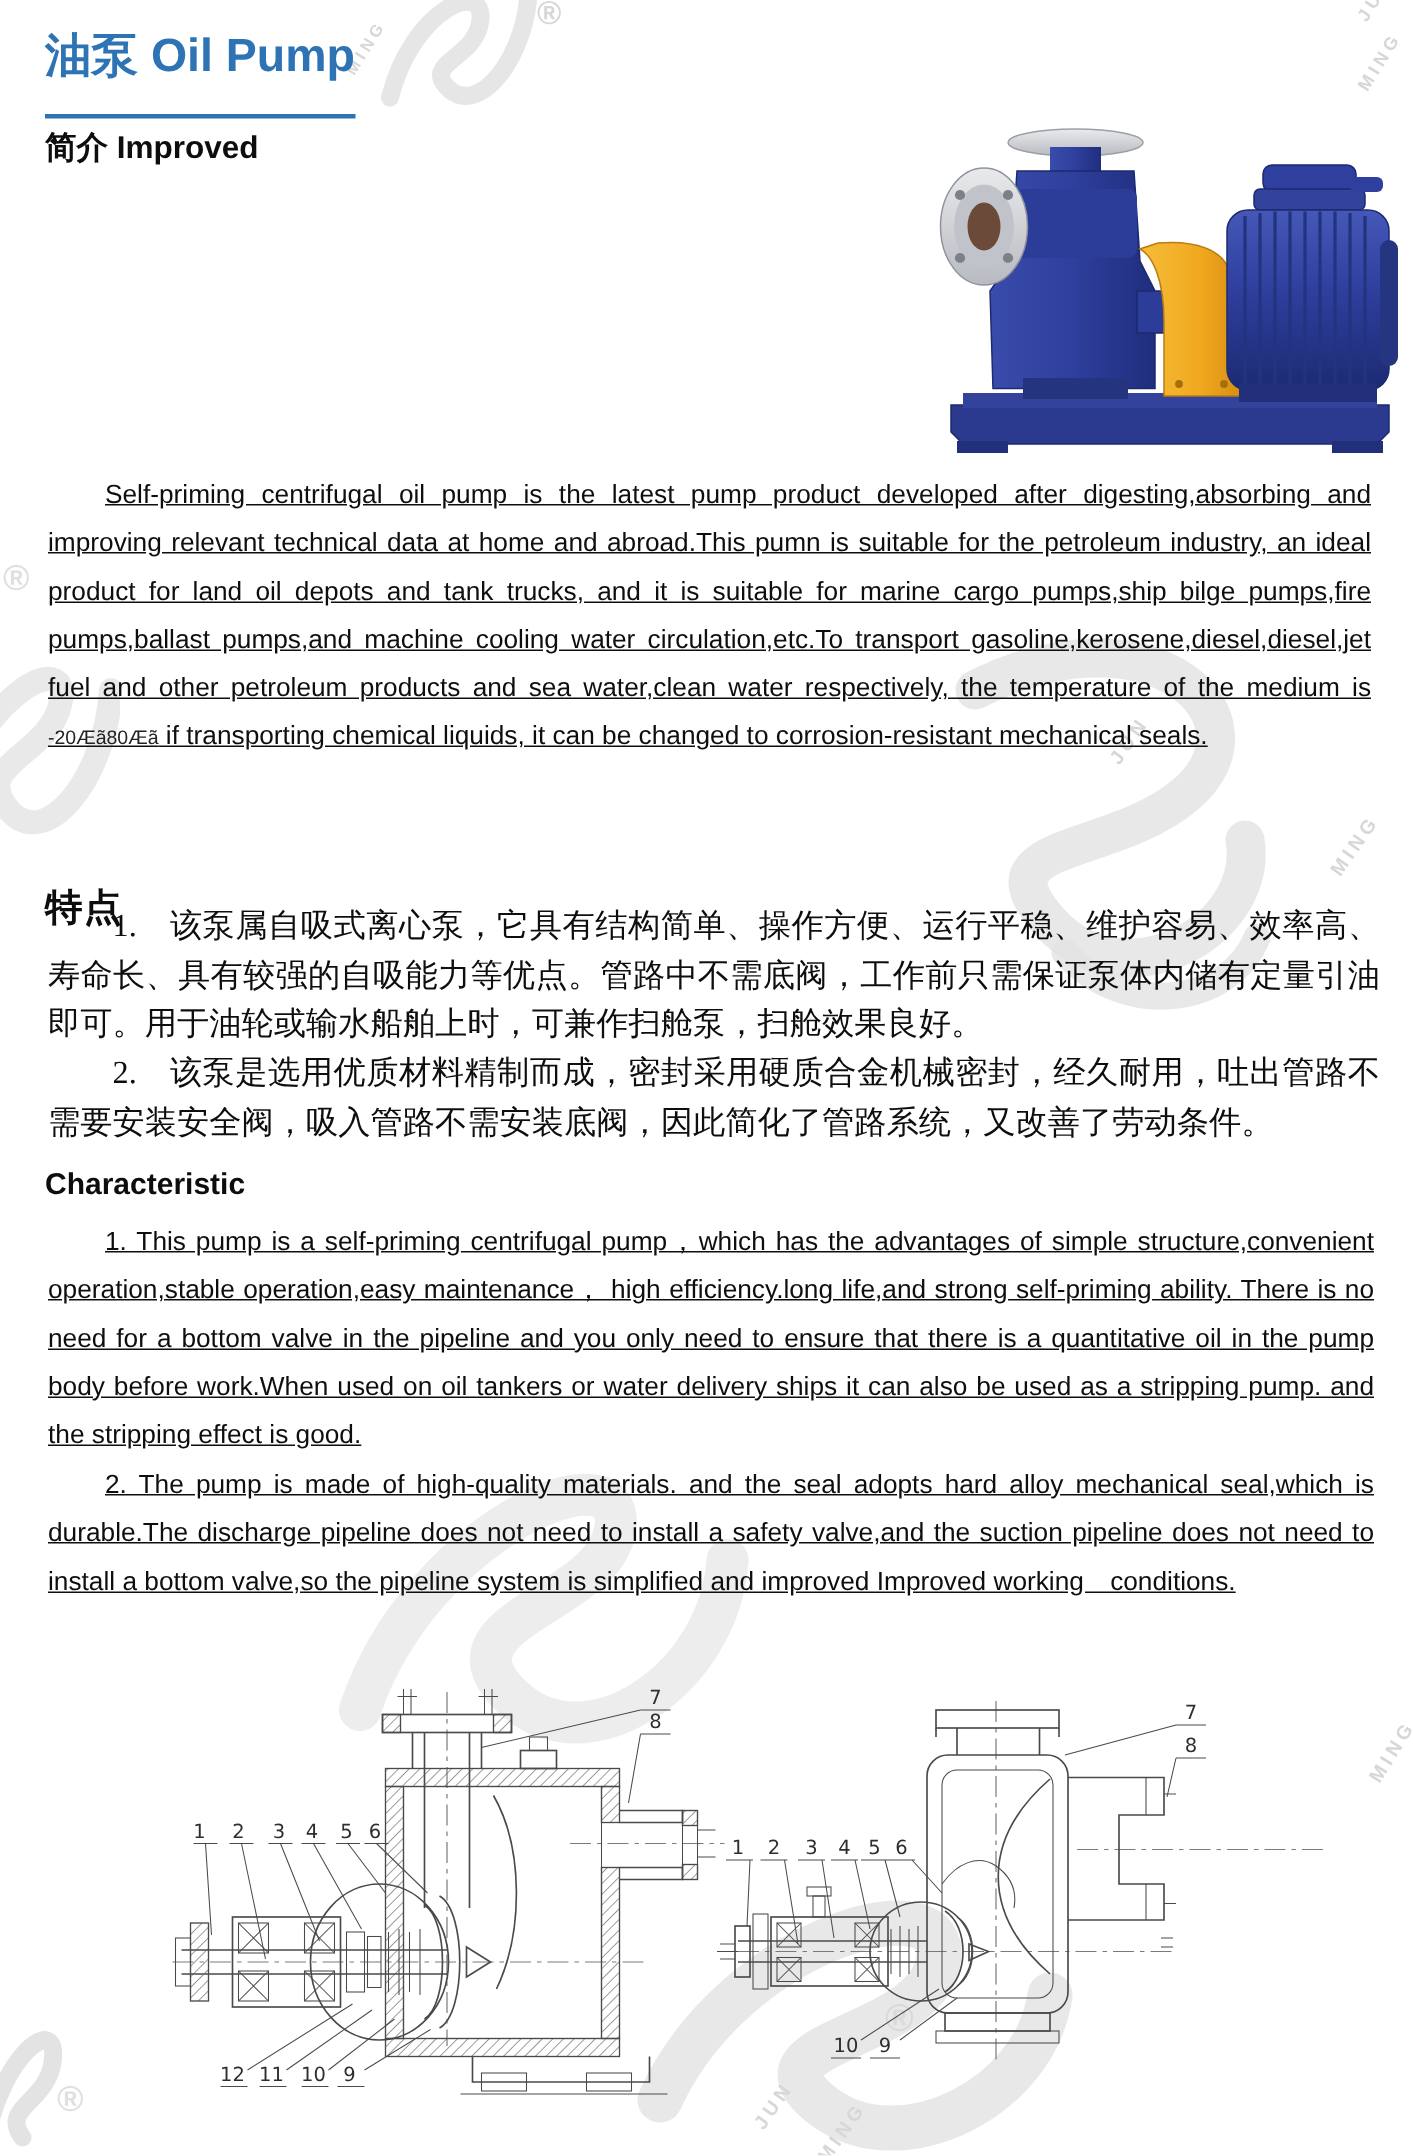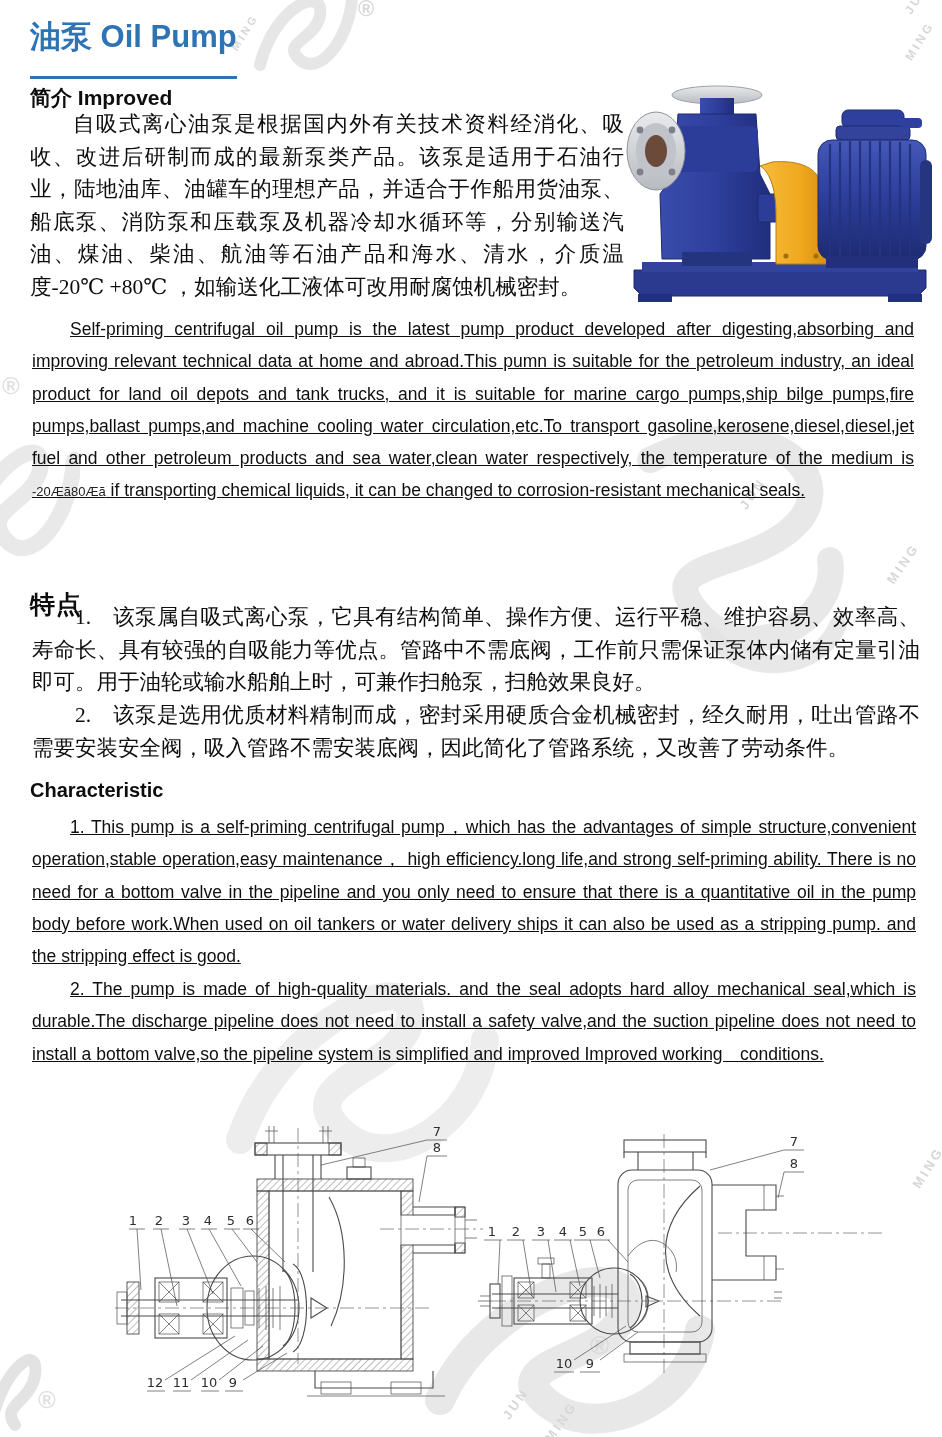--- a/index.html
+++ b/index.html
@@ -83,21 +83,20 @@
   </svg>
   <div class="wm-text" style="left:38px;top:1386px;font-size:24px;letter-spacing:0;color:#e0e0e0;">®</div>
   <div class="wm-text" style="left:905px;top:1160px;font-size:13px;transform:rotate(-58deg);">MING</div>
 
   <div class="content">
 
     <h1 class="abs doc-title">油泵 Oil Pump</h1>
 
     <h2 class="abs sec-heading" id="profile-heading">简介 Improved</h2>
 
-    <p class="abs zh-para indent-zh" id="profile-zh">自吸式离心油泵是根据国内外有关技术资料经消化、吸收、改进后研制而成的最新泵类产品。该泵是适用于石油行业，陆地油库、油罐车的理想产品，并适合于作船用货油泵、船底泵、消防泵和压载泵及机器冷却水循环等，分别输送汽油、煤油、柴油、航油等石油产品和海水、清水，介质温度-20℃ +80℃ ，如输送化工液体可改用耐腐蚀机械密封。</p>
 
     <svg class="abs" id="pump-photo" viewBox="0 0 320 236">
       <defs>
         <linearGradient id="blueBody" x1="0" y1="0" x2="1" y2="0">
           <stop offset="0" stop-color="#3a4cab"></stop>
             <stop offset="0.5" stop-color="#2e3f9d"></stop>
             <stop offset="1" stop-color="#202e7c"></stop>
         </linearGradient>
         <linearGradient id="blueMotor" x1="0" y1="0" x2="0" y2="1">
           <stop offset="0" stop-color="#4558b8"></stop>

